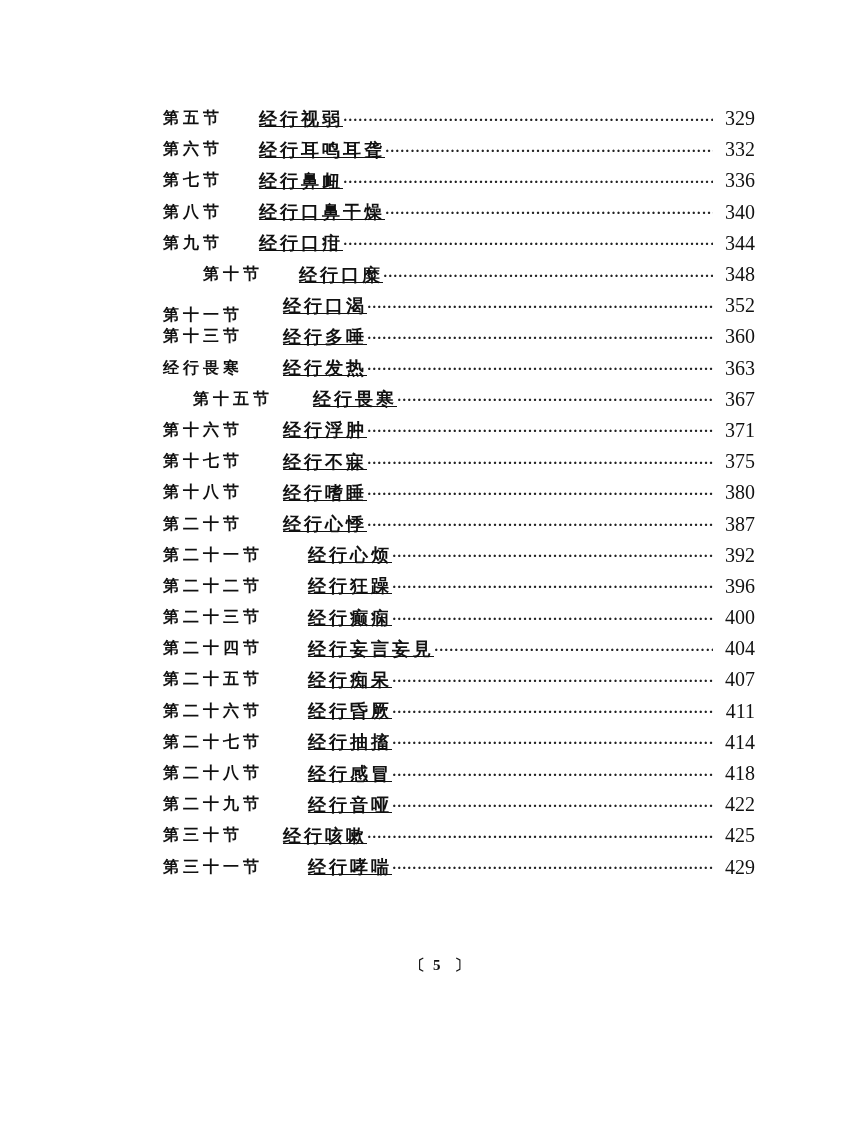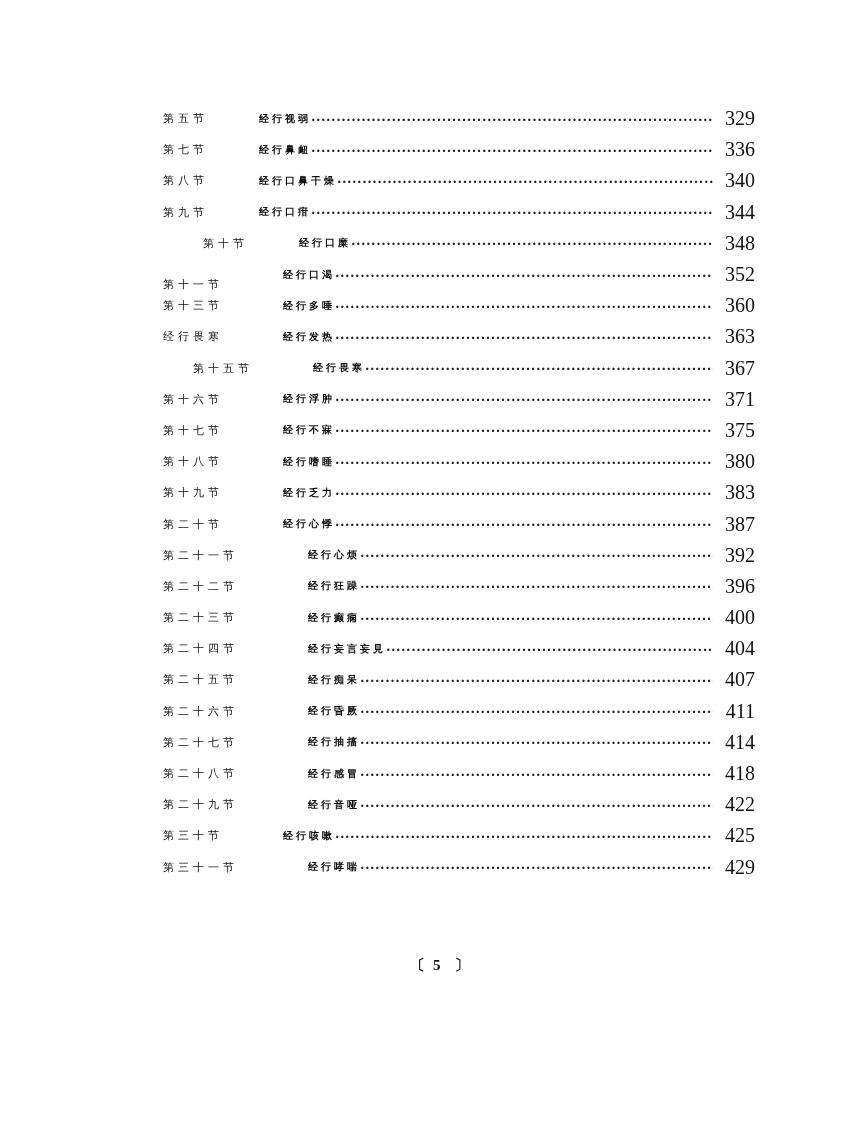--- a/index.html
+++ b/index.html
@@ -1,36 +1,42 @@
 <!DOCTYPE html>
 <html><head>
 <meta charset="utf-8">
 <style>
   html, body { margin: 0; padding: 0; background: #ffffff; }
   body { width: 866px; height: 1122px; position: relative; overflow: hidden;
          font-family: "DejaVu Serif", "Liberation Serif", serif; color: #111; }
   .toc { position: absolute; left: 163px; top: 103px; width: 592px; }
   .row { height: 31.2px; display: flex; align-items: center; white-space: nowrap; }
-  .sec { font-weight: normal; font-size: 11px; letter-spacing: 4px; flex: 0 0 auto; }
-  .title { font-weight: bold; font-size: 10px; letter-spacing: 3px; flex: 0 0 auto; }
+  .sec { font-weight: bold; font-size: 16px; letter-spacing: 4px; flex: 0 0 auto; }
+  .title { font-weight: bold; font-size: 18px; letter-spacing: 3px; flex: 0 0 auto; text-decoration: underline; }
   .leader { flex: 1 1 auto; overflow: hidden; margin: 0 6px 0 0; position: relative; height: 31px; }
   .leader::before { content: "········································································································"; position: absolute; left: 0; top: 50%; transform: translateY(-50%); font-size: 13px; font-weight: bold; letter-spacing: 0.5px; color: #222; }
   .page { font-family: "Liberation Serif", "DejaVu Serif", serif; font-size: 20px; flex: 0 0 auto; width: 36px; text-align: right; }
   .footer { position: absolute; top: 956px; left: 410px; font-size: 15px; font-family: "Liberation Serif", serif; font-weight: bold; letter-spacing: 2px; }
   .footer .num { margin: 0 12px 0 6px; }
 </style>
 </head>
 <body>
 
 <div class="toc" id="toc">
     <div class="row">
       <span class="sec" style="width: 96px;">第五节</span>
       <span class="title">经行视弱</span>
       <span class="leader"></span>
       <span class="page">329</span>
+    </div>
+    <div class="row">
+      <span class="sec" style="width: 96px;">第六节</span>
+      <span class="title">经行耳鸣耳聋</span>
+      <span class="leader"></span>
+      <span class="page">332</span>
     </div>
     <div class="row">
       <span class="sec" style="width: 96px;">第七节</span>
       <span class="title">经行鼻衄</span>
       <span class="leader"></span>
       <span class="page">336</span>
     </div>
     <div class="row">
       <span class="sec" style="width: 96px;">第八节</span>
       <span class="title">经行口鼻干燥</span>
@@ -83,26 +89,20 @@
       <span class="sec" style="width: 120px;">第十七节</span>
       <span class="title">经行不寐</span>
       <span class="leader"></span>
       <span class="page">375</span>
     </div>
     <div class="row">
       <span class="sec" style="width: 120px;">第十八节</span>
       <span class="title">经行嗜睡</span>
       <span class="leader"></span>
       <span class="page">380</span>
-    </div>
-    <div class="row">
-      <span class="sec" style="width: 120px;">第十九节</span>
-      <span class="title">经行乏力</span>
-      <span class="leader"></span>
-      <span class="page">383</span>
     </div>
     <div class="row">
       <span class="sec" style="width: 120px;">第二十节</span>
       <span class="title">经行心悸</span>
       <span class="leader"></span>
       <span class="page">387</span>
     </div>
     <div class="row">
       <span class="sec" style="width: 145px;">第二十一节</span>
       <span class="title">经行心烦</span>

